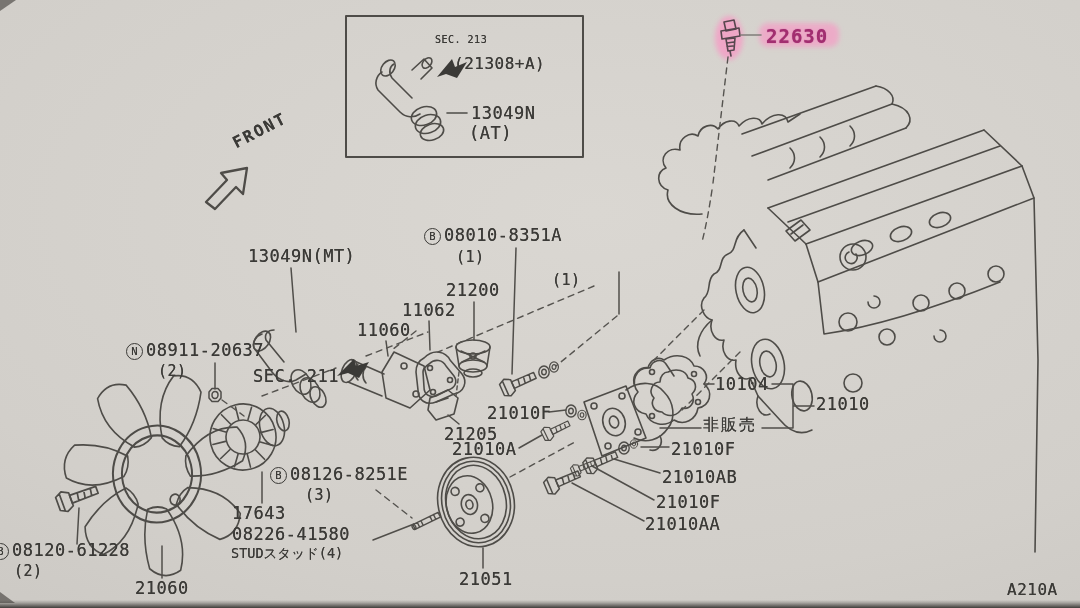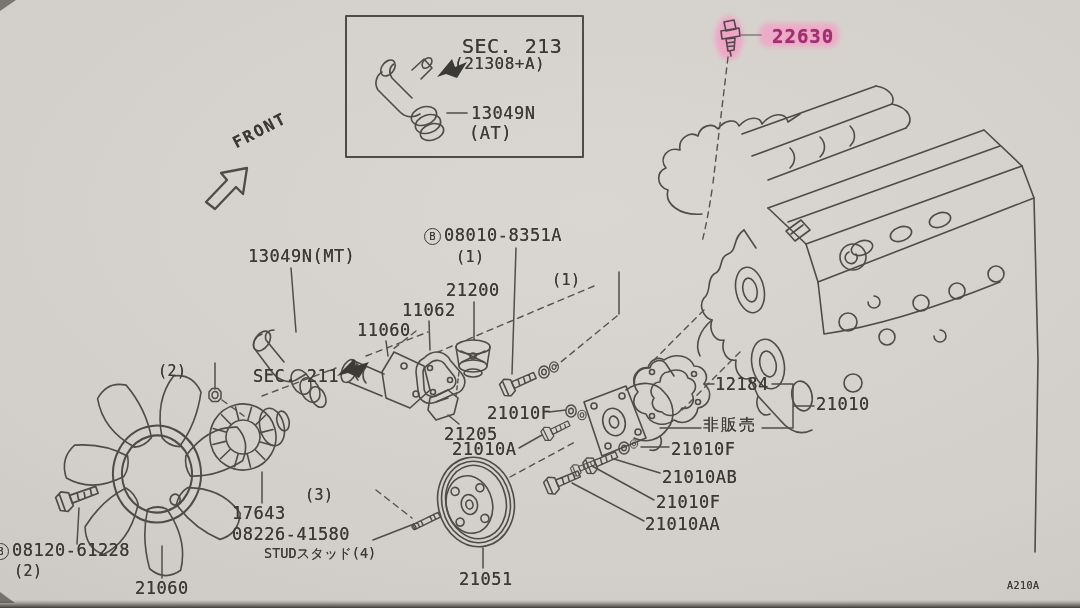--- a/index.html
+++ b/index.html
@@ -3,25 +3,25 @@
 <meta charset="utf-8">
 <style>
   html,body{margin:0;padding:0;background:#888;}
   #stage{position:relative;width:1080px;height:608px;overflow:hidden;
     background:radial-gradient(120% 110% at 55% 35%, #dad7d2 0%, #d2cfca 55%, #c5c2bd 100%);
     font-family:"DejaVu Sans Mono","Liberation Mono",monospace;}
   svg.art{position:absolute;left:0;top:0;z-index:1;}
   .lb{position:absolute;z-index:2;font-size:17px;color:#3b3a37;white-space:nowrap;
       letter-spacing:.5px;text-shadow:0 0 .5px #4a4945;}
   .sm{font-size:15px;}
-  .xs{font-size:13.5px;letter-spacing:0;margin-left:33px;}
+  .xs{font-size:13.5px;letter-spacing:0;}
   .cl{display:inline-block;width:15px;height:15px;border:1.6px solid #3b3a37;border-radius:50%;
       font-size:10.5px;line-height:15px;text-align:center;vertical-align:1.5px;margin-right:3px;
       letter-spacing:0;}
-  .hl{font-size:19px;font-weight:bold;color:#a22e70;letter-spacing:1px;text-shadow:0 0 1px #b04a86;margin-left:6px;}
+  .hl{font-size:19px;font-weight:bold;color:#a22e70;letter-spacing:1px;text-shadow:0 0 1px #b04a86;}
   .front{font-size:16px;font-weight:bold;letter-spacing:2px;transform:rotate(-27deg);transform-origin:left bottom;}
   .corner-tl{position:absolute;left:0;top:0;width:16px;height:11px;background:#5a5753;
       clip-path:polygon(0 0,100% 0,0 100%);opacity:.75;z-index:3;}
   .corner-bl{position:absolute;left:0;bottom:5px;width:15px;height:11px;background:#514e4a;
       clip-path:polygon(0 100%,100% 100%,0 0);opacity:.7;z-index:3;}
   .bottom-strip{position:absolute;left:0;bottom:0;width:100%;height:8px;z-index:3;
       background:linear-gradient(180deg, rgba(60,58,55,0) 0%, rgba(60,58,55,.28) 35%, #403e3b 100%);}
 </style>
 </head>
 <body>
@@ -271,68 +271,70 @@
       <path d="M366 356 L428 332"></path>
       <path d="M376 490 L412 518"></path>
       <path d="M416 331 L392 350"></path>
       <path d="M459 372 L456 396" stroke-dasharray="4 3"></path>
     </g>
   </g>
 
   <polygon points="337,376 354,359 356,366 369,362 359,378 348,373" fill="#3b3a37"></polygon>
 </svg>
 
-<div class="lb" style="left:462px;top:34px;font-size:20px">SEC. 213</div>
+<div class="lb" style="left:435px;top:34px;font-size:10px">SEC. 213</div>
 <div class="lb" style="left:454px;top:54px;font-size:16px">(21308+A)</div>
 <div class="lb" style="left:471px;top:103px">13049N</div>
 <div class="lb" style="left:469px;top:123px">(AT)</div>
 
 <div class="lb hl" style="left:766px;top:25px">22630</div>
 
 <div class="lb front" style="left:238px;top:133px">FRONT</div>
 
 <div class="lb" style="left:248px;top:246px">13049N(MT)</div>
 
 <div class="lb" style="left:424px;top:225px"><span class="cl">B</span><span>08010-8351A</span></div>
 <div class="lb sm" style="left:456px;top:248px">(1)</div>
 
 <div class="lb sm" style="left:552px;top:271px">(1)</div>
 
 <div class="lb" style="left:446px;top:280px">21200</div>
 <div class="lb" style="left:402px;top:300px">11062</div>
 <div class="lb" style="left:357px;top:320px">11060</div>
 
+<div class="lb" style="left:126px;top:340px"><span class="cl">N</span><span>08911-20637</span></div>
 <div class="lb sm" style="left:158px;top:362px">(2)</div>
 
 <div class="lb" style="left:253px;top:366px">SEC. 211</div>
 
-<div class="lb" style="left:715px;top:374px">12184</div>
+<div class="lb" style="left:715px;top:374px">10104</div>
 <div class="lb" style="left:816px;top:394px">21010</div>
 <div class="lb" style="left:703px;top:415px;font-size:16px;letter-spacing:2px">非販売</div>
 
 <div class="lb" style="left:487px;top:403px">21010F</div>
 <div class="lb" style="left:444px;top:424px">21205</div>
 <div class="lb" style="left:452px;top:439px">21010A</div>
 <div class="lb" style="left:671px;top:439px">21010F</div>
 <div class="lb" style="left:662px;top:467px">21010AB</div>
 
+<div class="lb" style="left:270px;top:464px"><span class="cl">B</span><span>08126-8251E</span></div>
 <div class="lb sm" style="left:305px;top:486px">(3)</div>
 
 <div class="lb" style="left:656px;top:492px">21010F</div>
 <div class="lb" style="left:645px;top:514px">21010AA</div>
 
 <div class="lb" style="left:232px;top:503px">17643</div>
 <div class="lb" style="left:232px;top:524px">08226-41580</div>
 <div class="lb xs" style="left:231px;top:545px">STUDスタッド(4)</div>
 
 <div class="lb" style="left:-8px;top:540px"><span class="cl">B</span><span>08120-61228</span></div>
 <div class="lb sm" style="left:14px;top:562px">(2)</div>
 
 <div class="lb" style="left:135px;top:578px">21060</div>
 <div class="lb" style="left:459px;top:569px">21051</div>
 
-<div class="lb" style="left:1007px;top:580px;font-size:10px">A210A</div>
+<div class="lb" style="left:1007px;top:580px;font-size:16px">A210A</div>
 
 <div class="corner-tl"></div>
 <div class="corner-bl"></div>
 <div class="bottom-strip"></div>
 
 </div>
 
 </body></html>

